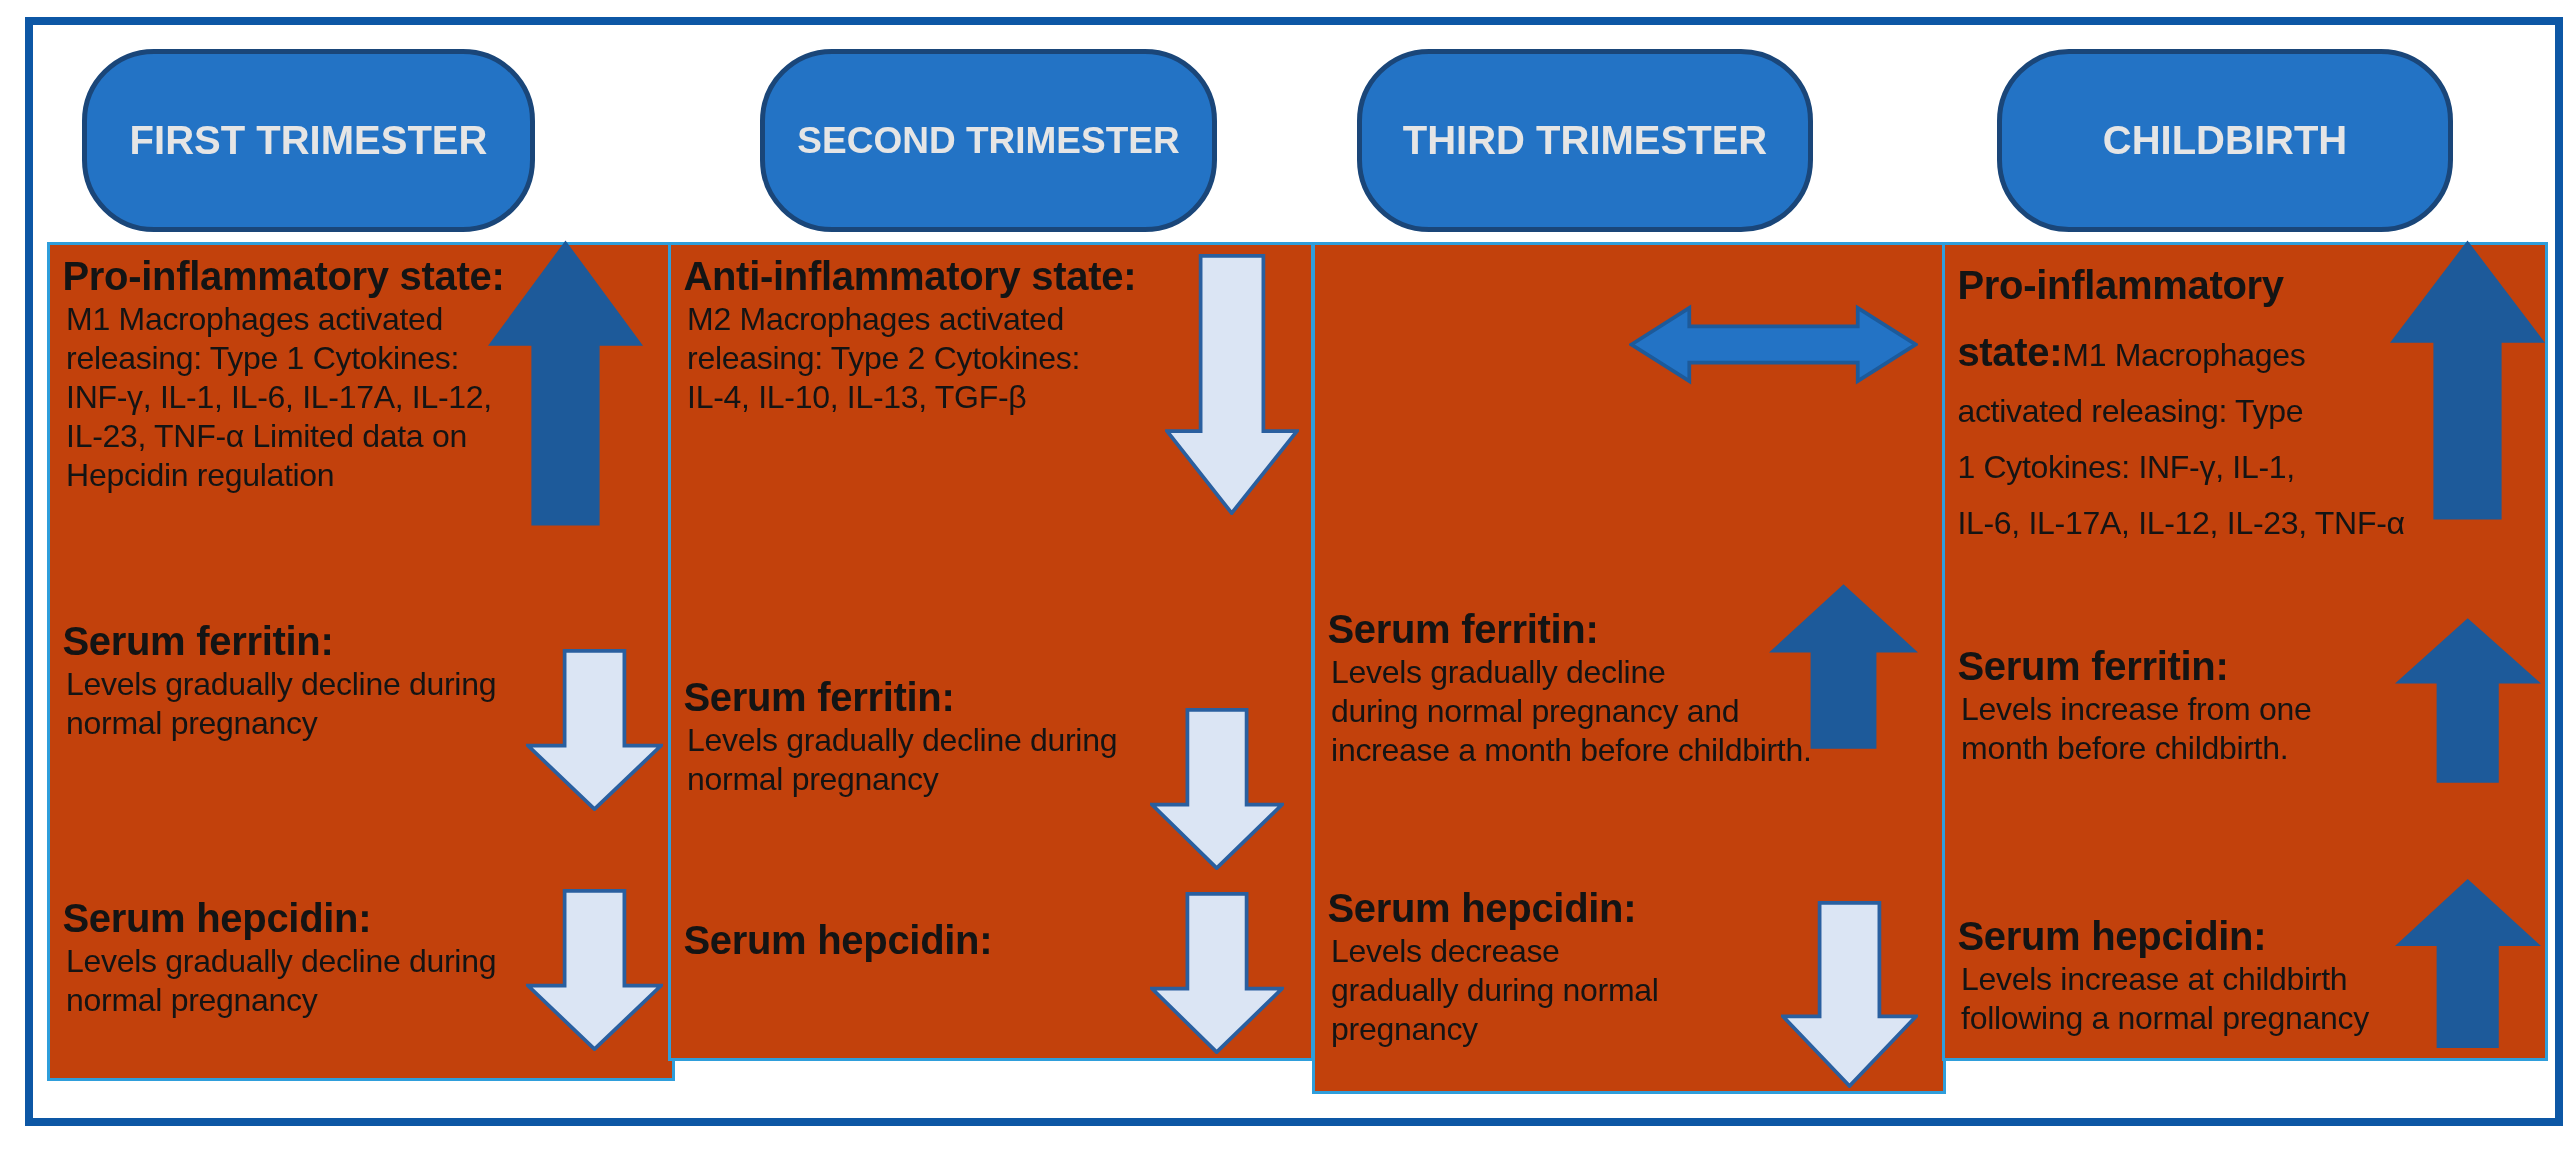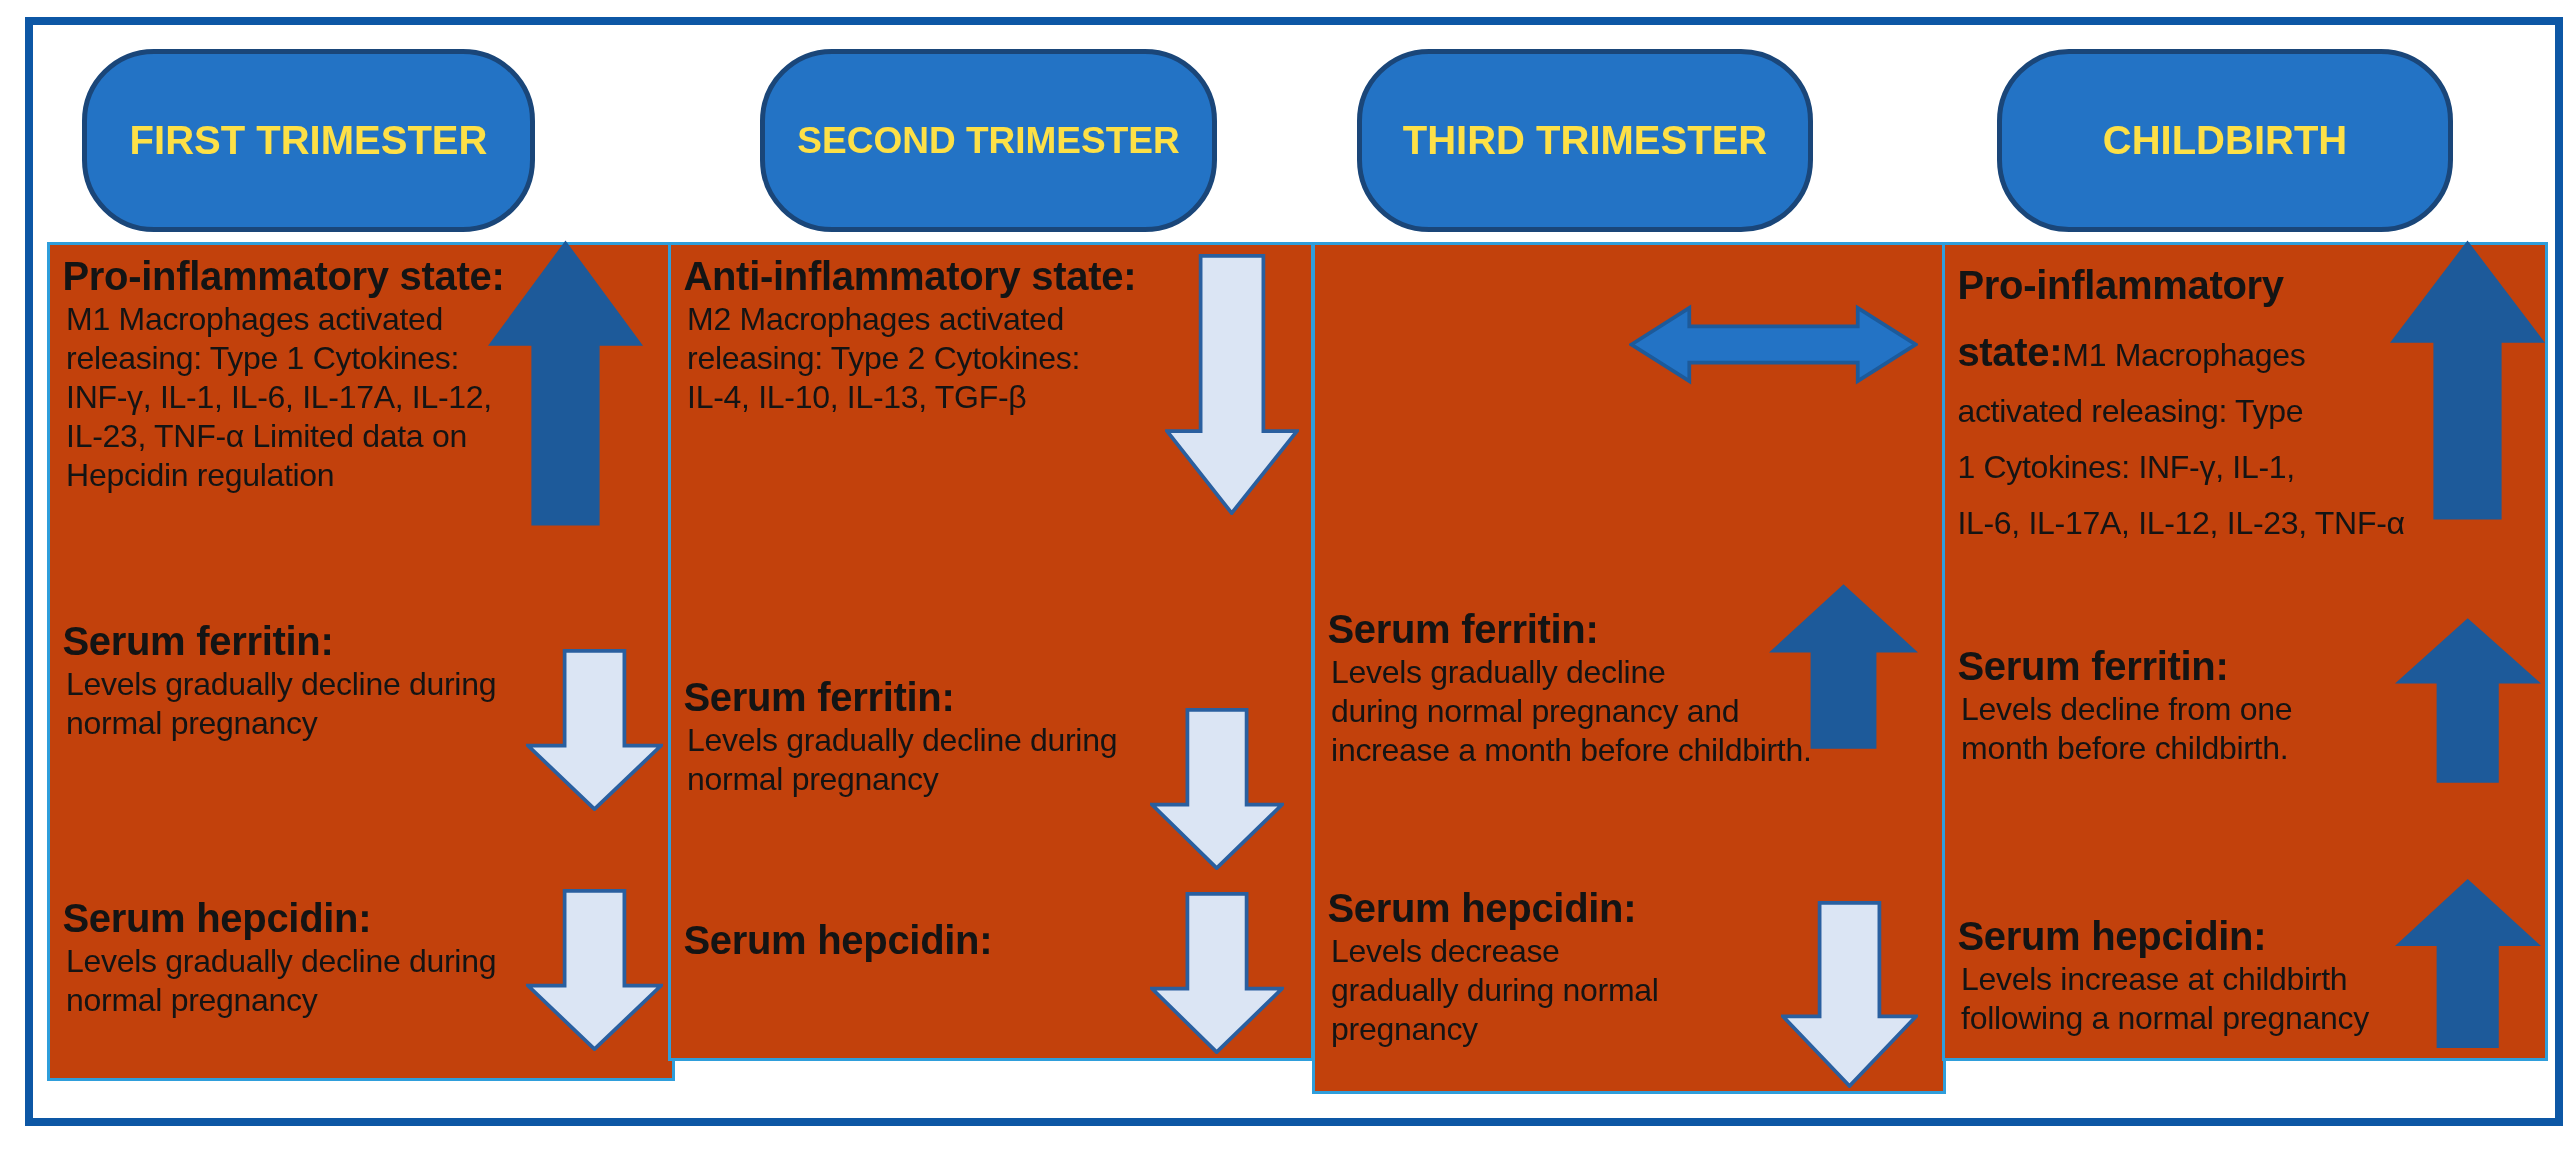--- a/index.html
+++ b/index.html
@@ -3,21 +3,21 @@
 <meta charset="utf-8">
 <style>
   html,body{margin:0;padding:0;background:#ffffff;}
   body{width:2576px;height:1150px;position:relative;overflow:hidden;
        font-family:"Liberation Sans",sans-serif;color:#141414;}
   .frame{position:absolute;left:25px;top:17.4px;width:2522px;height:1093px;
          border:8px solid var(--c-frame);background:#ffffff;}
   .pill{position:absolute;height:173px;border:5.6px solid var(--c-pillborder);
         background:var(--c-pill);border-radius:72px;
         display:flex;align-items:center;justify-content:center;}
-  .pill span{color:#fde047;font-weight:bold;font-size:40px;letter-spacing:0px;}
+  .pill span{color:#e5e5e5;font-weight:bold;font-size:40px;letter-spacing:0px;}
   .pill.small span{font-size:37px;}
   .box{position:absolute;border:3.1px solid var(--c-boxborder);background:#c2410c;}
   .sec{position:absolute;}
   .sec .t{display:block;font-weight:bold;font-size:40px;line-height:47px;
           letter-spacing:-0.3px;white-space:pre-line;}
   .sec .b{display:block;font-size:32px;line-height:39px;letter-spacing:-0.3px;
           white-space:pre-line;padding-left:3.7px;}
   .sec.flow .t{display:inline;line-height:64px;}
   .sec.flow .b{display:inline;line-height:48px;padding-left:0;}
   .sec.flow{line-height:48px;}
@@ -138,21 +138,21 @@
 activated releasing: Type
 1 Cytokines: INF-γ, IL-1,
 IL-6, IL-17A, IL-12, IL-23, TNF-α</span>
   </div>
   <svg class="arrow" style="left:445px;top:-5px;" width="155" height="280" viewBox="0 0 250 450">
     <polygon points="125,0 0,165 70,165 70,450 180,450 180,165 250,165" fill="var(--c-arrowdark)"></polygon>
   </svg>
 
   <div class="sec" style="left:12.4px;top:398px;width:435px;">
     <span class="t">Serum ferritin:</span>
-    <span class="b">Levels decline from one
+    <span class="b">Levels increase from one
 month before childbirth.</span>
   </div>
   <svg class="arrow" style="left:450px;top:373px;" width="146" height="165" viewBox="0 0 235 265">
     <polygon points="117,0 0,105 67,105 67,265 167,265 167,105 235,105" fill="var(--c-arrowdark)"></polygon>
   </svg>
 
   <div class="sec" style="left:12.4px;top:668px;width:448px;">
     <span class="t">Serum hepcidin:</span>
     <span class="b">Levels increase at childbirth
 following a normal pregnancy</span>

